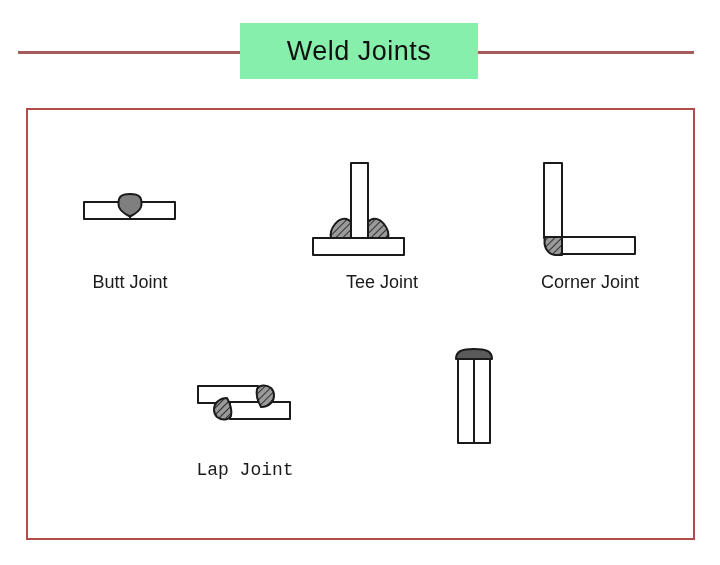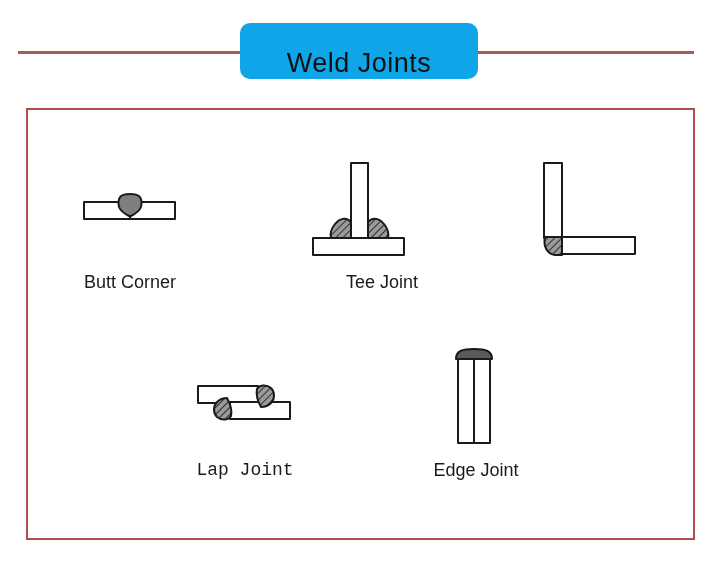--- a/index.html
+++ b/index.html
@@ -23,26 +23,25 @@
     height: 3px;
     background: #a65b5b;
     z-index: 1;
   }
   .title-box {
     position: absolute;
     left: 240px;
     top: 23px;
     width: 238px;
     height: 56px;
-    background: #0ea5e9;
+    background: #86efac;
     z-index: 2;
     display: flex;
-    align-items: flex-end;
+    align-items: center;
     justify-content: center;
-    border-radius: 10px;
   }
   .title-text {
     font-size: 27px;
     color: #111111;
     letter-spacing: 0.5px;
   }
   .content-frame {
     position: absolute;
     left: 26px;
     top: 108px;
@@ -123,18 +122,18 @@
                C 220,399 224,398 227,398 C 231,405 232,411 231,416 Z"></path>
     </g>
 
     <g fill="none" stroke="#1a1a1a" stroke-width="2" stroke-linejoin="round">
       <rect x="458" y="358" width="32" height="85" fill="#ffffff"></rect>
       <line x1="474" y1="358" x2="474" y2="443"></line>
       <path fill="#5a5a5a" d="M 456,359 C 456,351 462,349 474,349 C 486,349 492,351 492,359 Z"></path>
     </g>
   </svg>
 
-  <div class="joint-label label-butt">Butt Corner</div>
+  <div class="joint-label label-butt">Butt Joint</div>
   <div class="joint-label label-tee">Tee Joint</div>
+  <div class="joint-label label-corner">Corner Joint</div>
   <div class="joint-label label-lap">Lap Joint</div>
-  <div class="joint-label label-edge">Edge Joint</div>
 
 </div>
 
 </body></html>

